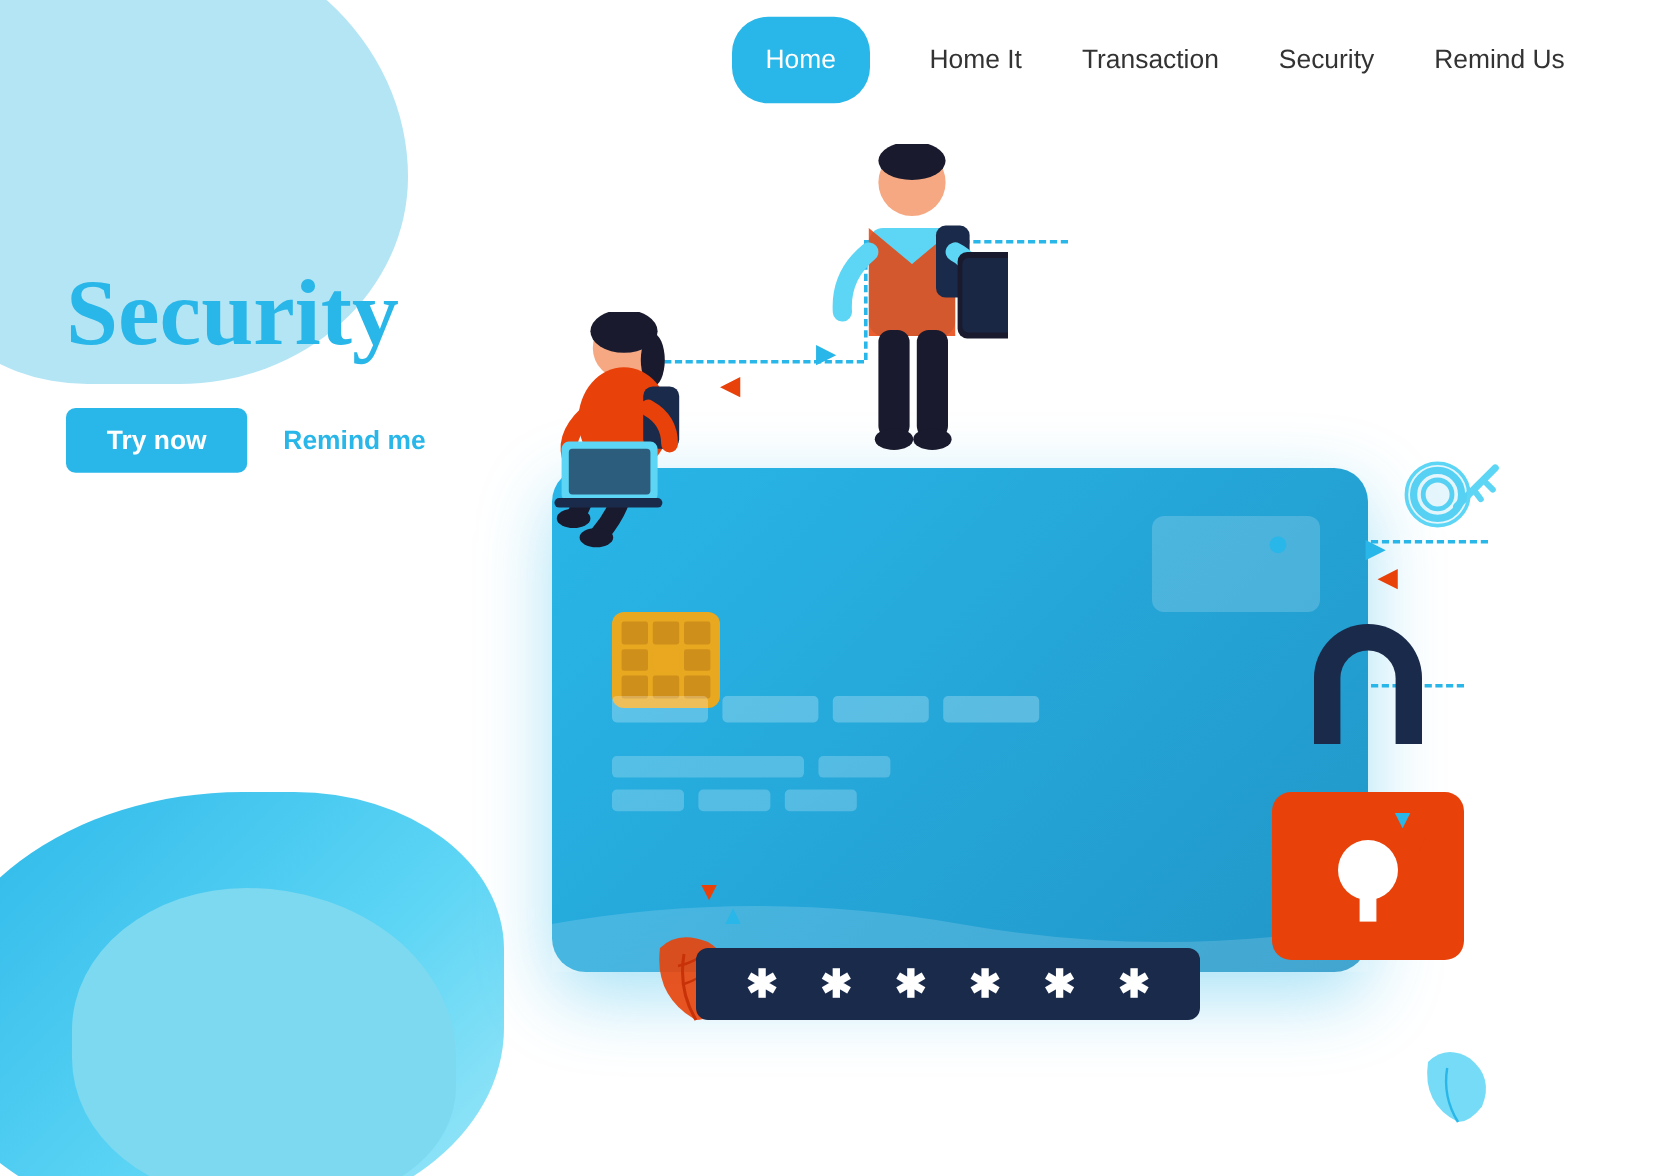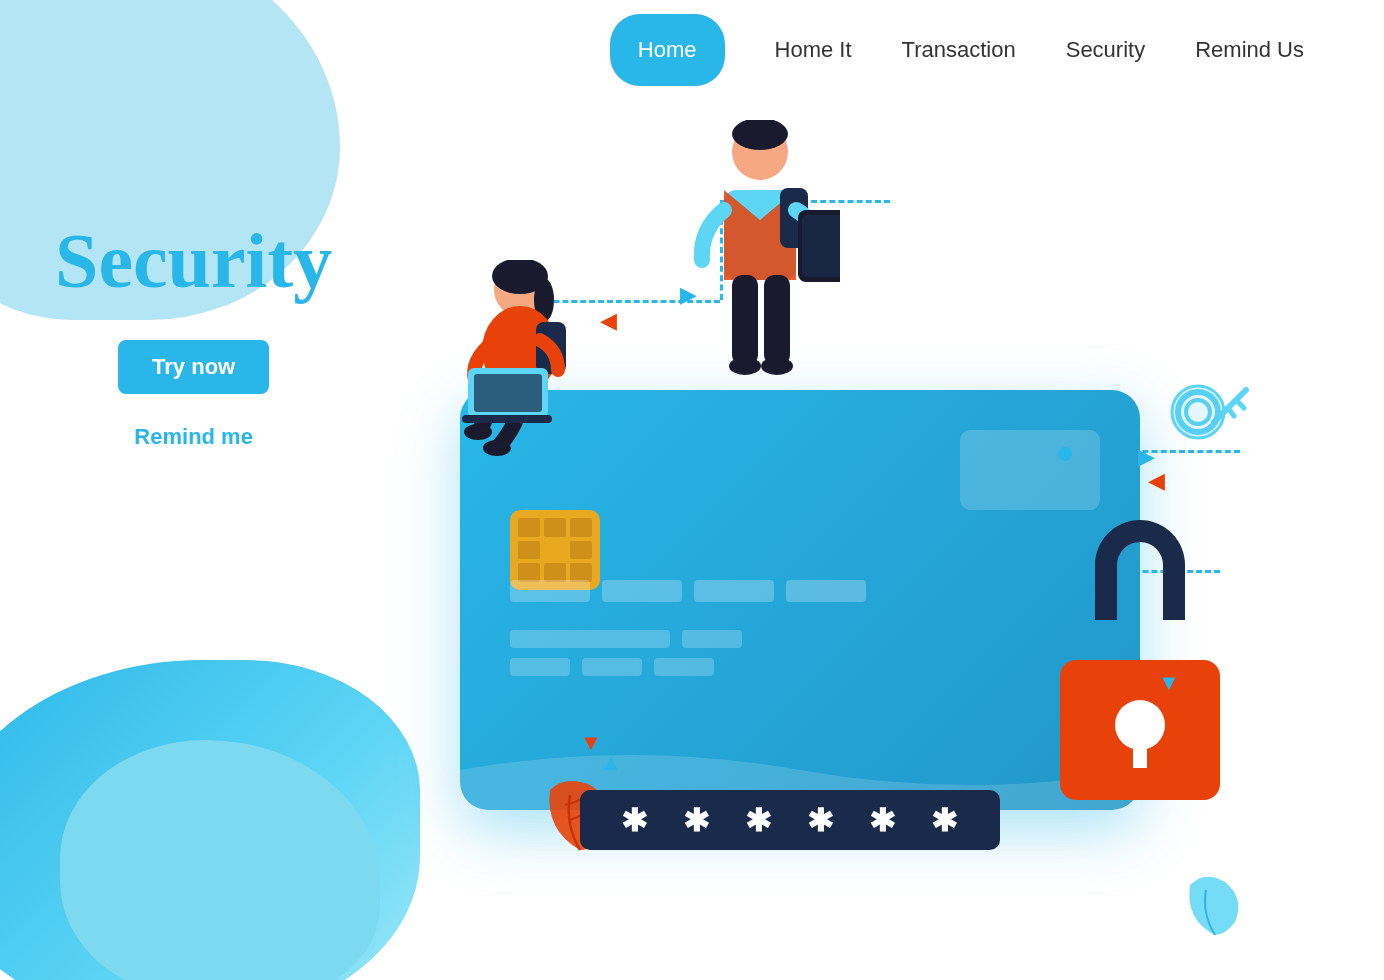--- a/index.html
+++ b/index.html
@@ -89,21 +89,20 @@
       font-weight: 900;
       color: #29b6e8;
       line-height: 1.05;
       font-family: Liberation Serif, serif;
     }
     .hero-buttons {
       display: flex;
       align-items: center;
       gap: 30px;
       margin-top: 38px;
-      flex-direction: column;
     }
     .btn-try {
       background: #29b6e8;
       color: #fff;
       border: none;
       border-radius: 8px;
       padding: 14px 34px;
       font-size: 22px;
       font-weight: 700;
       cursor: pointer;

